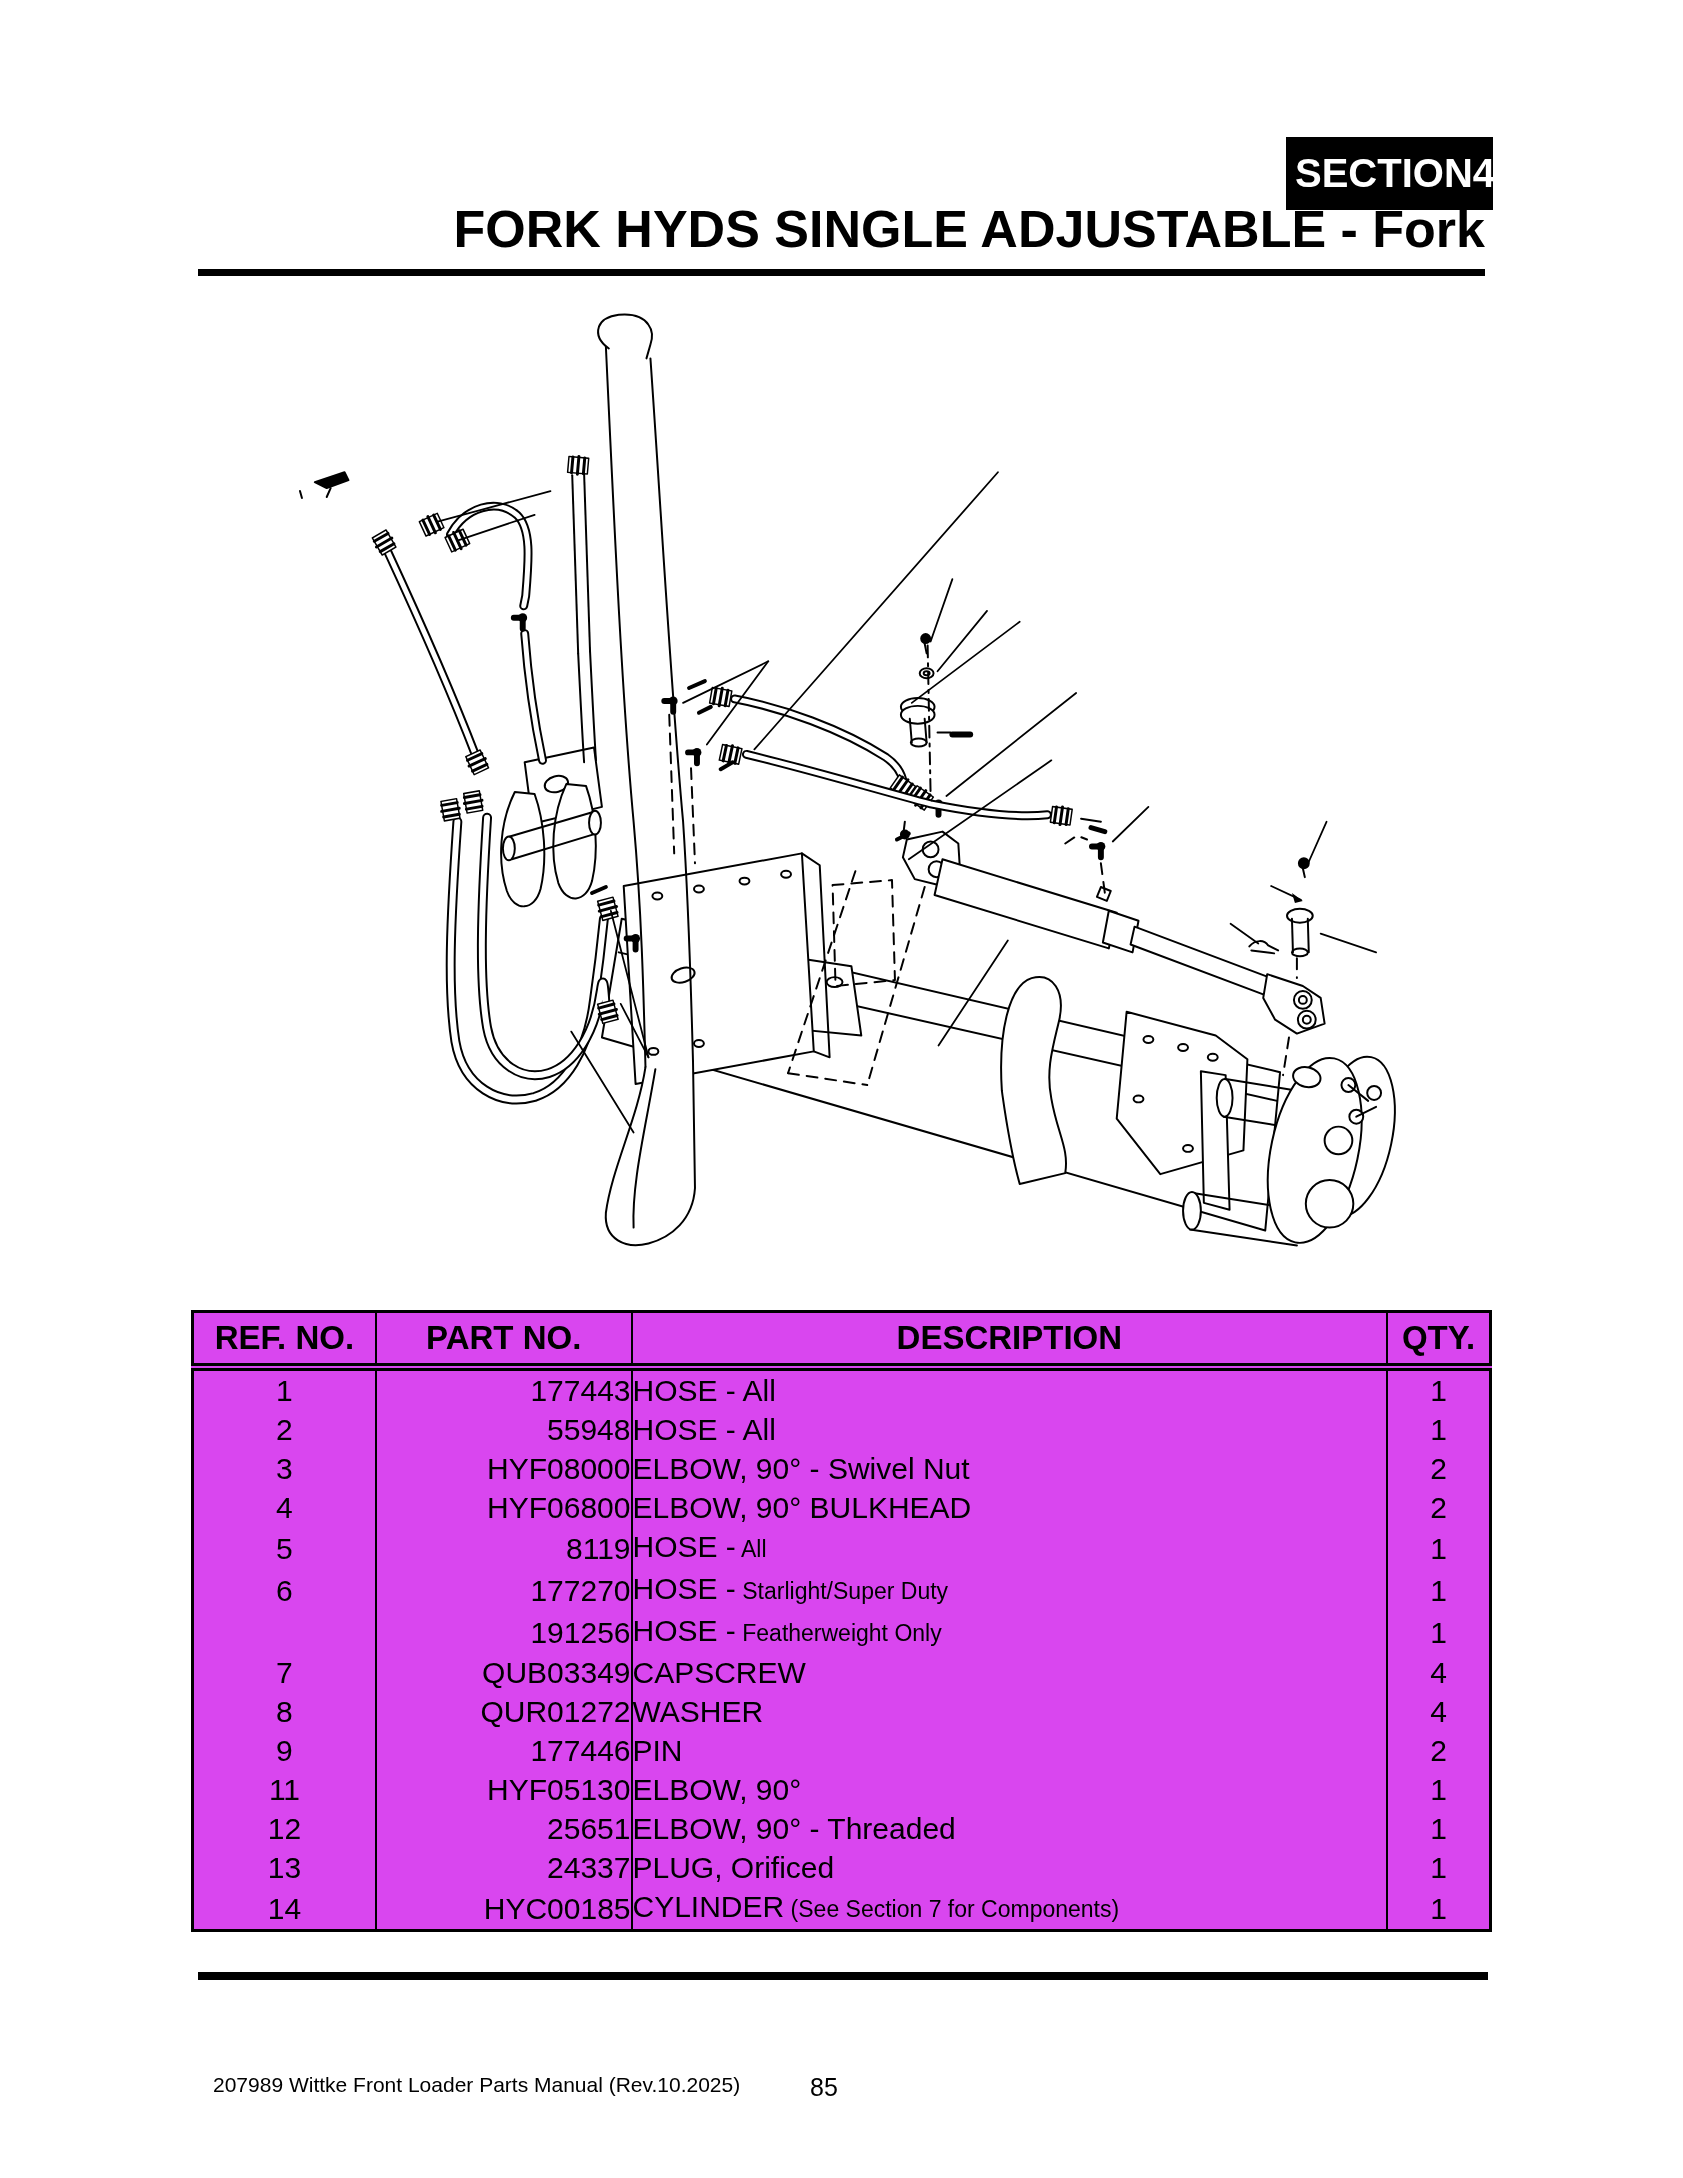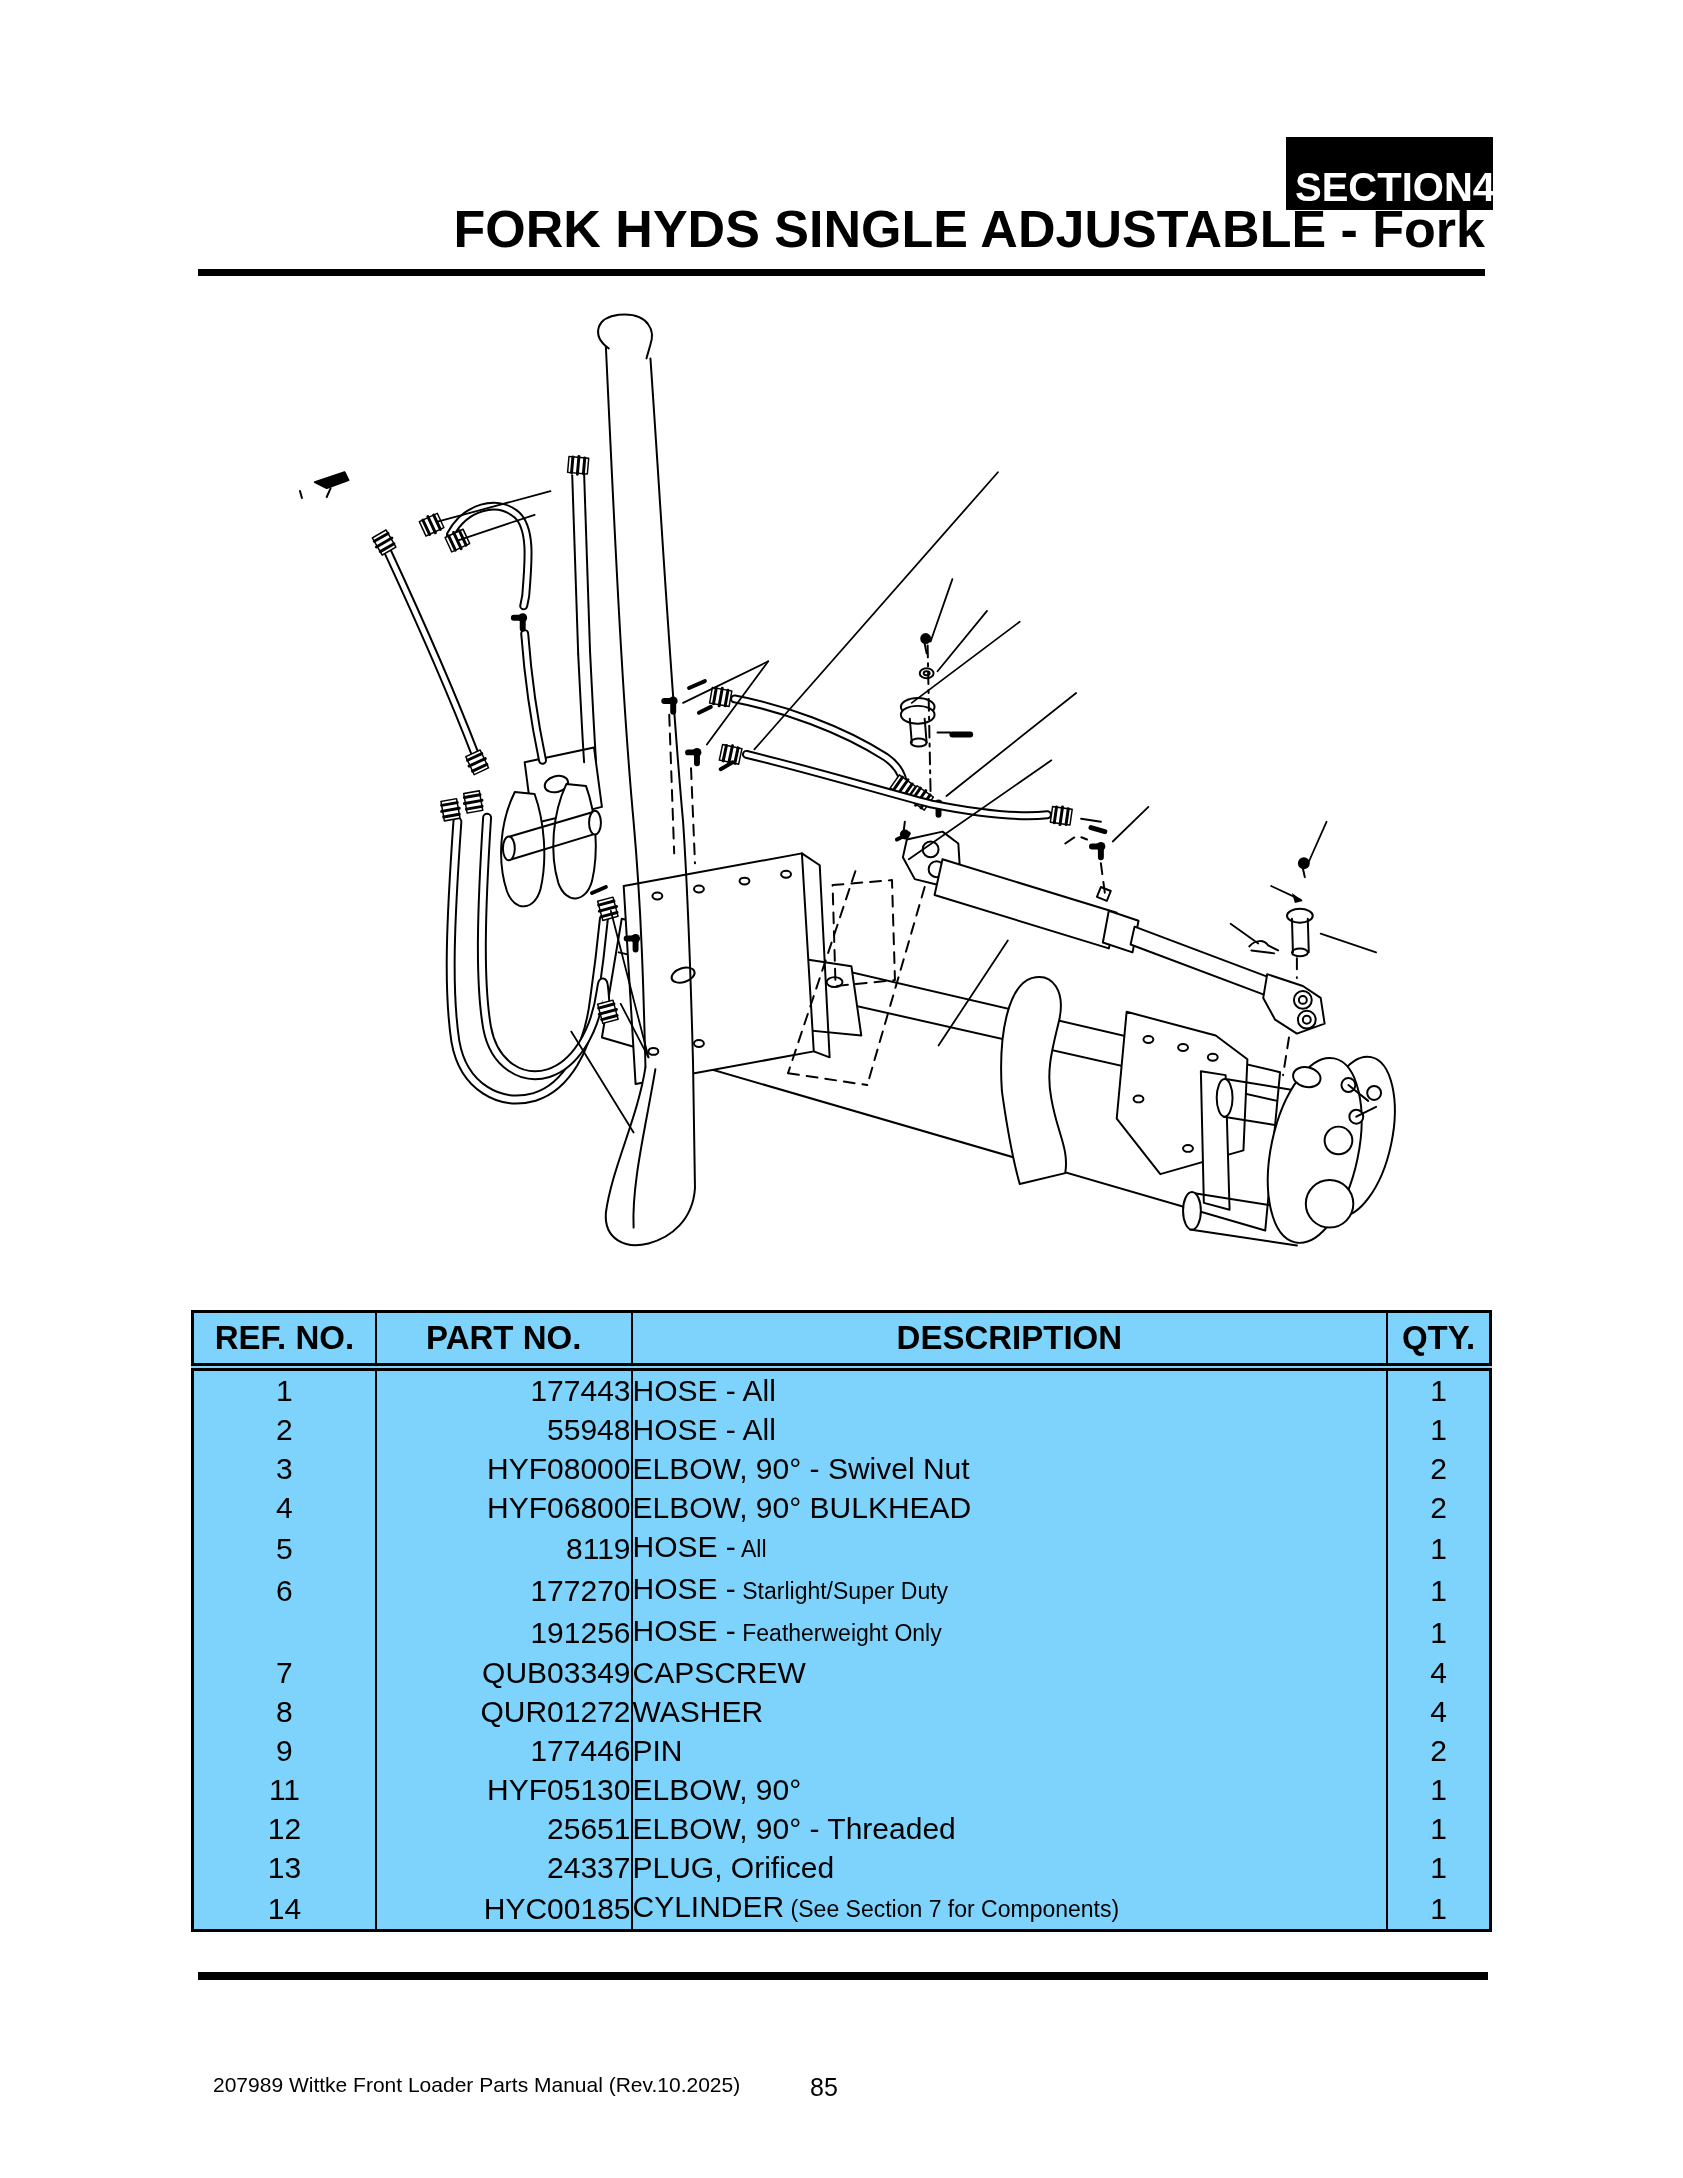--- a/index.html
+++ b/index.html
@@ -4,33 +4,33 @@
 <style>
   html,body{margin:0;padding:0;}
   body{
     width:1683px;height:2178px;background:#ffffff;color:#000;
     font-family:"Liberation Sans", sans-serif;position:relative;overflow:hidden;
   }
   .abs{position:absolute;}
   
   .section-box{
     left:1286px;top:137px;width:207px;height:73px;background:#000;color:#fff;
-    display:flex;justify-content:space-between;align-items:flex-end;
+    display:flex;justify-content:space-between;align-items:center;
     padding:0 14px 0 9px;box-sizing:border-box;font-weight:bold;font-size:40px;z-index:3;
   }
   .page-title{
     right:198px;top:202px;font-size:52px;font-weight:bold;white-space:nowrap;
     letter-spacing:0px;z-index:3;line-height:55px;
   }
   .rule-top{left:198px;top:269px;width:1287px;height:7px;background:#000;z-index:3;}
   .rule-bottom{left:198px;top:1972px;width:1290px;height:8px;background:#000;z-index:3;}
   
   .diagram{left:0;top:0;z-index:1;}
   
-  .parts-table-wrap{left:191px;top:1310px;width:1301px;z-index:3;background:#7dd3fc;}
+  .parts-table-wrap{left:191px;top:1310px;width:1301px;z-index:3;background:#d946ef;}
   table.parts{border-collapse:collapse;table-layout:fixed;width:1301px;border:3px solid #000;}
   table.parts th{
     font-size:33px;font-weight:bold;height:50px;border-right:2px solid #000;
     border-bottom:8px double #000;text-align:center;padding:0;
   }
   table.parts th:last-child, table.parts td:last-child{border-right:none;margin-left:28px;}
   table.parts td{
     font-size:30px;height:39px;line-height:39px;border-right:2px solid #000;
     padding:0;white-space:nowrap;overflow:hidden;
   }

